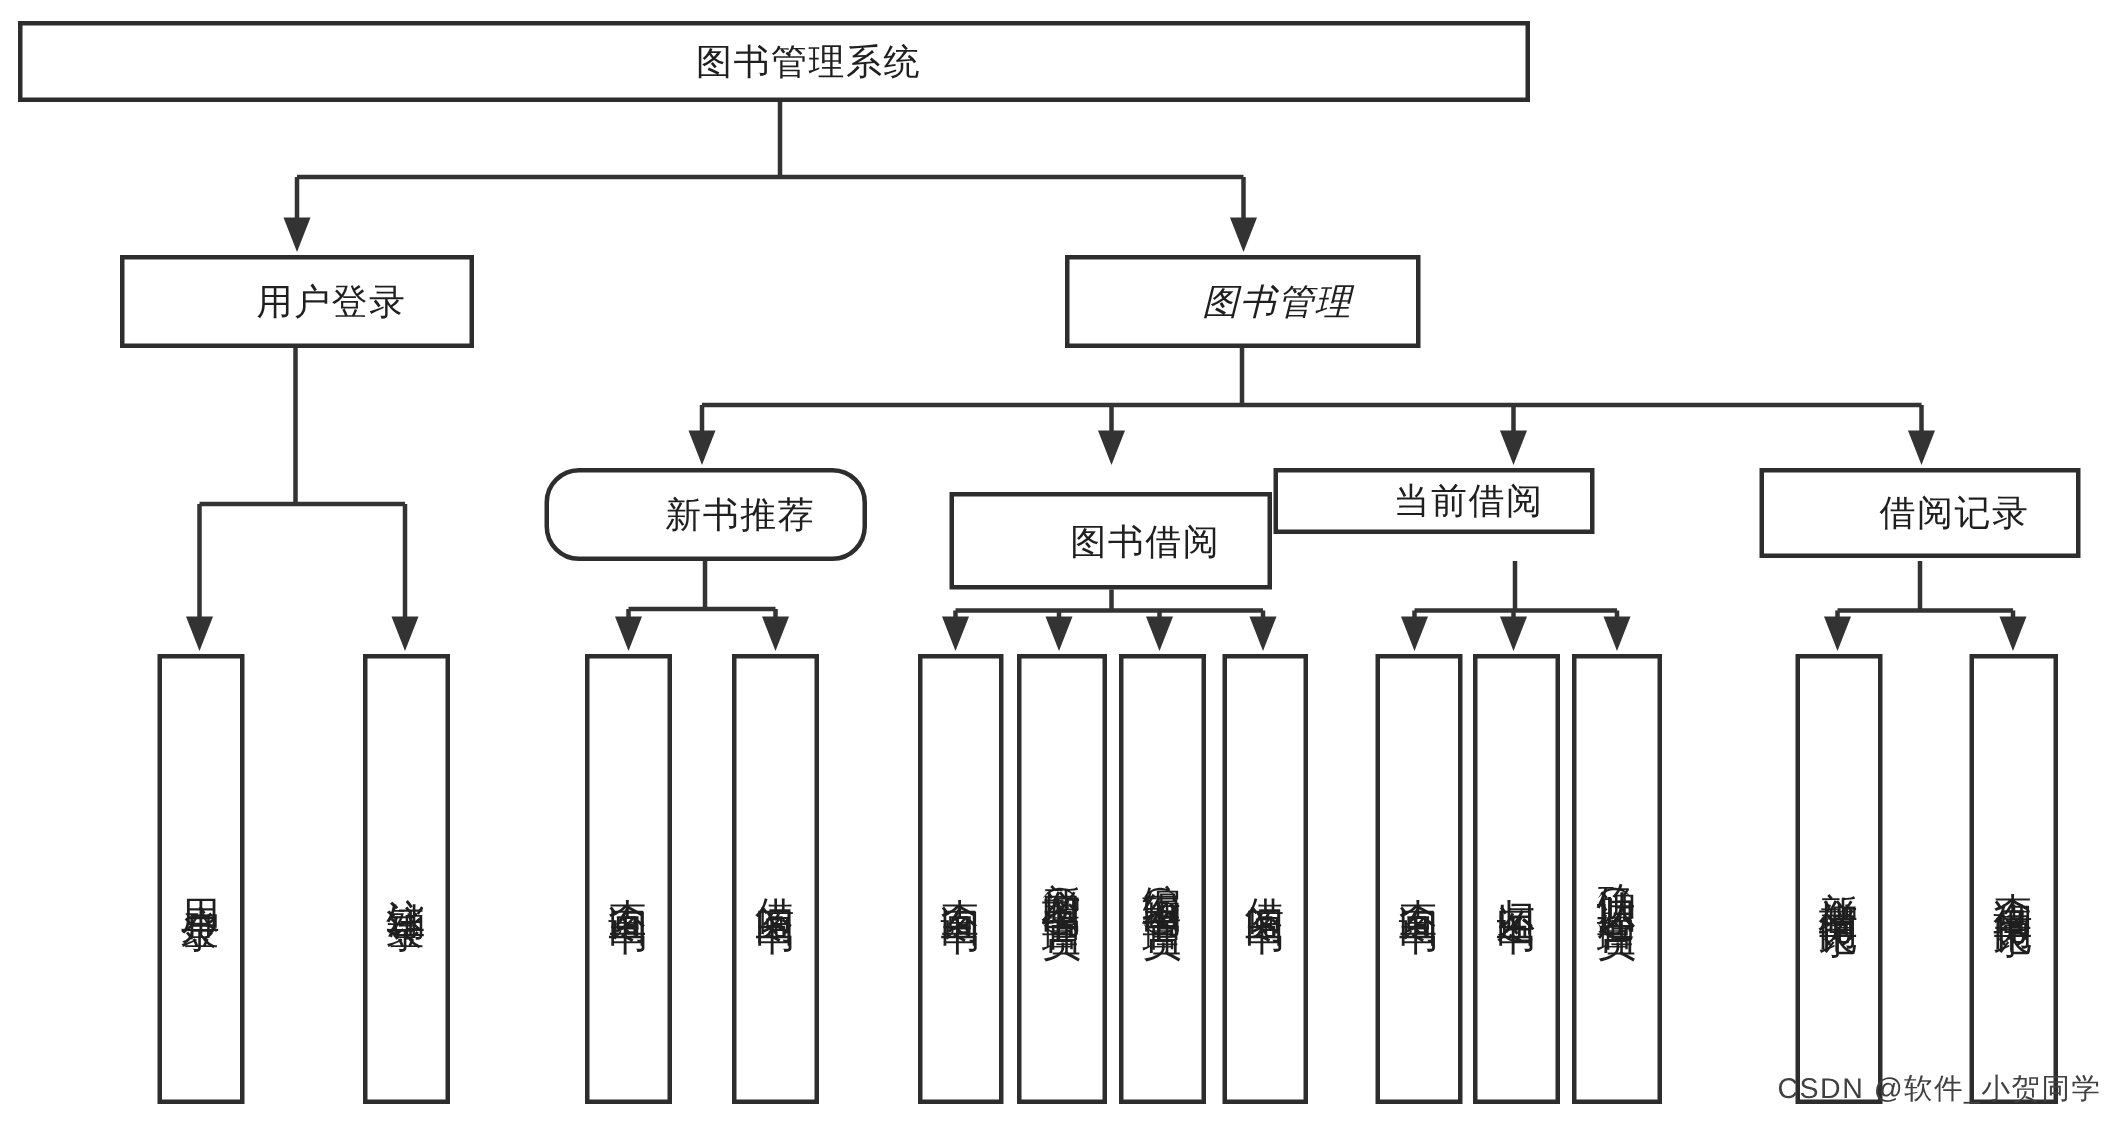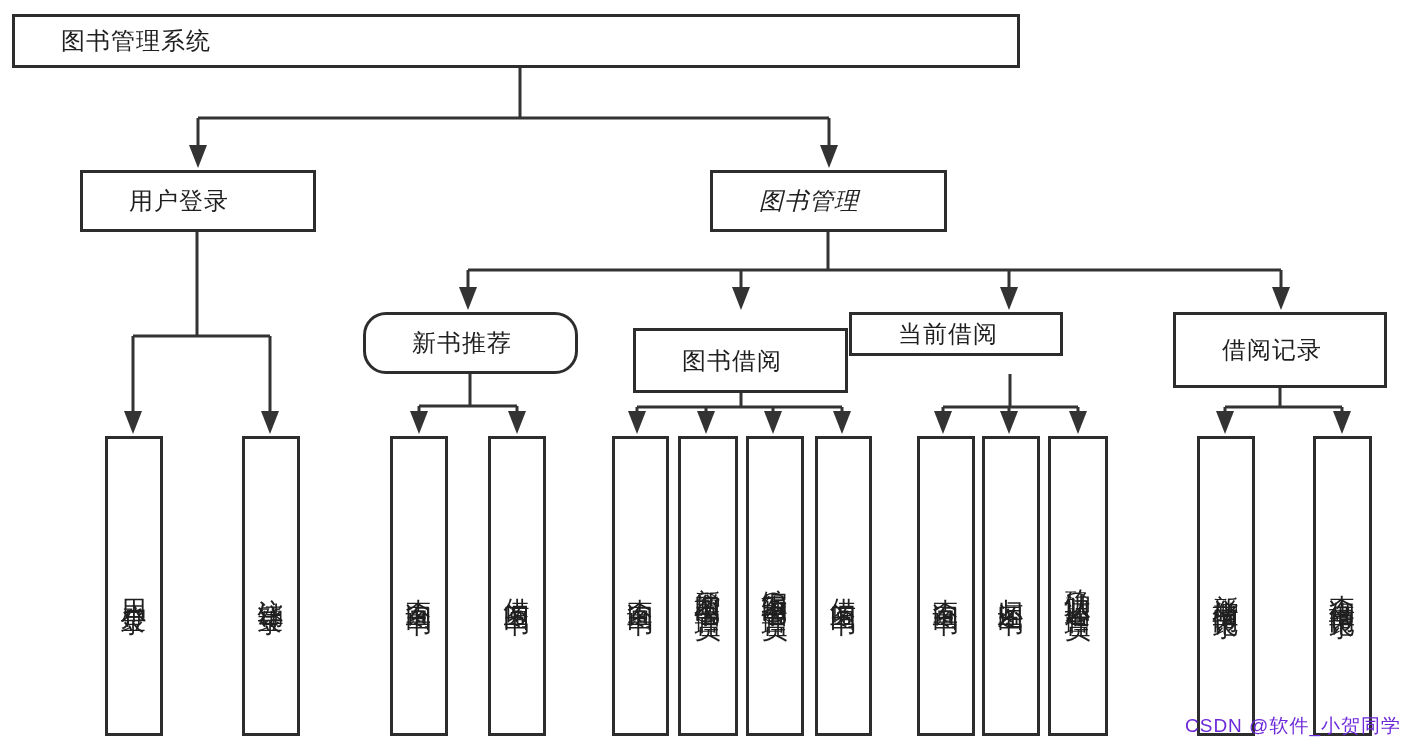--- a/index.html
+++ b/index.html
@@ -16,20 +16,21 @@
     left: 0; top: 0;
     width: 1405px; height: 747px;
   }
   .hbox {
     position: absolute;
     box-sizing: border-box;
     border: 3px solid #2d2d2d;
     background: #ffffff;
     display: flex;
     align-items: center;
+    justify-content: center;
     padding-left: 46px;
   }
   .hbox span {
     font-size: 24px;
     color: #1f1f1f;
     letter-spacing: 1px;
     white-space: nowrap;
   }
   .vbox {
     position: absolute;
@@ -47,21 +48,21 @@
     letter-spacing: 4px;
     line-height: 1;
     color: #1f1f1f;
     white-space: nowrap;
   }
   .watermark {
     position: absolute;
     left: 1185px;
     top: 713px;
     font-size: 19px;
-    color: #6d28d9;
+    color: #404040;
     letter-spacing: 1px;
     white-space: nowrap;
   }
 </style>
 </head>
 <body>
 
 <div id="canvas">
 
   <svg id="connectors" viewBox="0 0 1405 747" xmlns="http://www.w3.org/2000/svg">
@@ -117,21 +118,21 @@
 
   <div class="hbox" style="left:363px; top:312px; width:215px; height:62px;border-radius:23px;">
     <span>新书推荐</span>
   </div>
   <div class="hbox" style="left:633px; top:328px; width:215px; height:65px;">
     <span>图书借阅</span>
   </div>
   <div class="hbox" style="left:849px; top:312px; width:214px; height:44px;">
     <span>当前借阅</span>
   </div>
-  <div class="hbox" style="left:1173px; top:312px; width:214px; height:76px;">
+  <div class="hbox" style="left:1173px; top:312px; width:214px; height:60px;">
     <span>借阅记录</span>
   </div>
 
   <div class="vbox" style="left:105px; top:436px; width:58px; height:300px;">
     <span>用户登录</span>
   </div>
   <div class="vbox" style="left:242px; top:436px; width:58px; height:300px;">
     <span>注销登录</span>
   </div>
 

